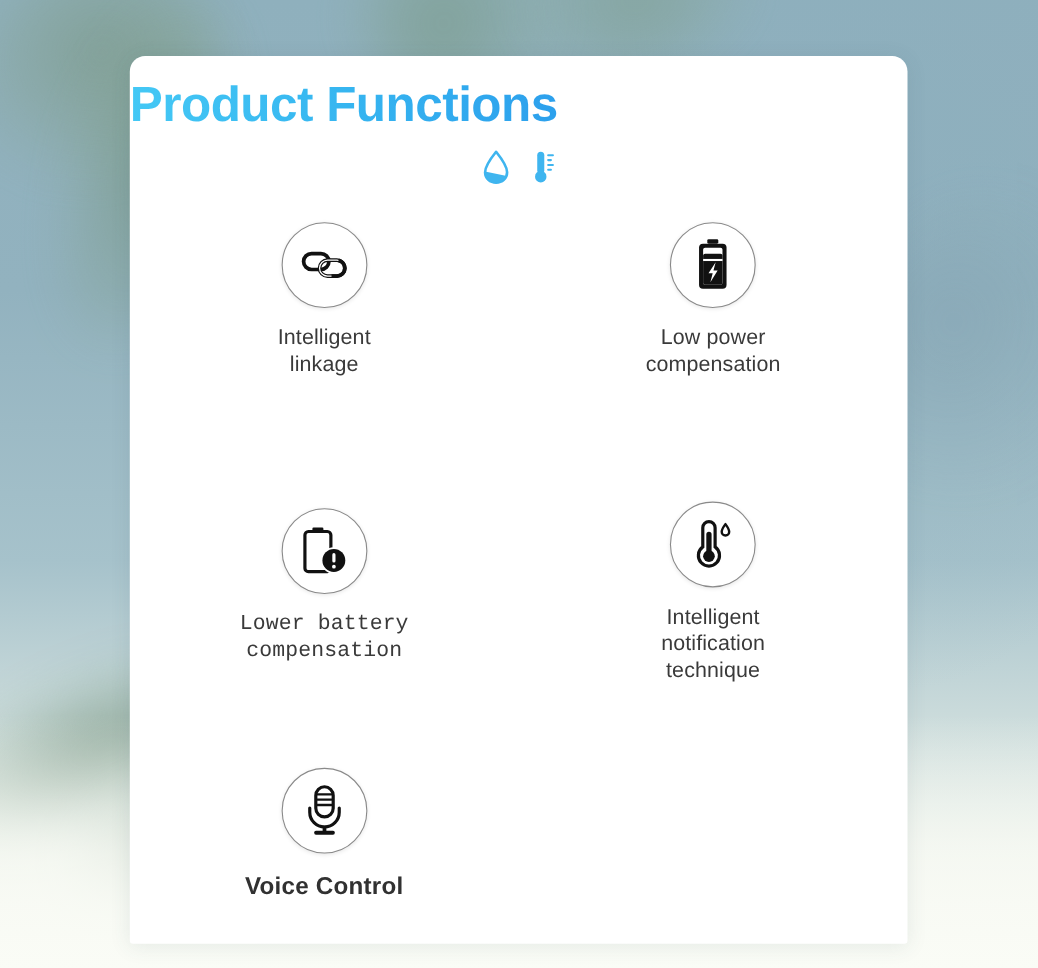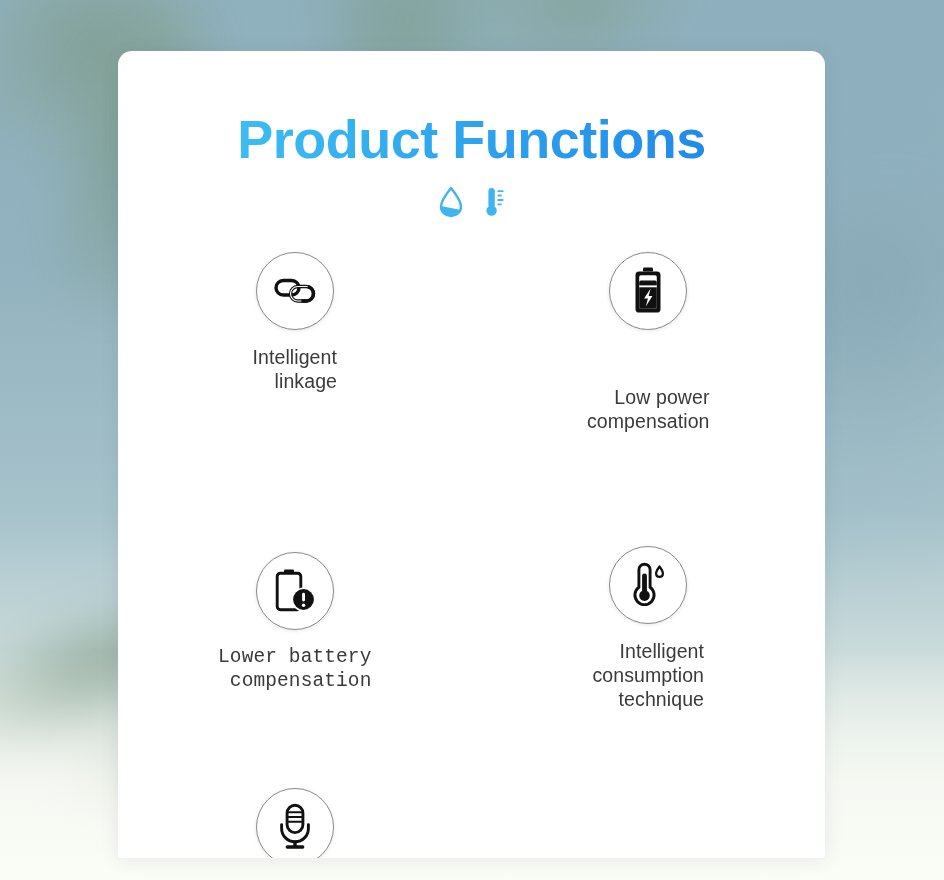--- a/index.html
+++ b/index.html
@@ -109,23 +109,23 @@
     height: 807px;
     background: #ffffff;
     border-radius: 14px 14px 3px 3px;
     box-shadow: 0 2px 18px rgba(60, 90, 100, 0.10);
     z-index: 2;
     overflow: hidden;
   }
 
   
   .title {
-    margin-top: 60px;
-    text-align: center;
-    font-size: 54px;
+    margin-top: 20px;
+    text-align: left;
+    font-size: 45px;
     font-weight: bold;
     letter-spacing: -0.5px;
     line-height: 1.05;
     background: linear-gradient(to right, #44c8f5 0%, #36b5f0 28%, #2a9cec 60%, #1b7ee6 100%);
     -webkit-background-clip: text;
     background-clip: text;
     -webkit-text-fill-color: transparent;
     color: #2a9cec;
   }
 
@@ -146,42 +146,42 @@
     grid-template-columns: 1fr 1fr;
     row-gap: 0;
   }
   .cell {
     display: flex;
     flex-direction: column;
     align-items: center;
   }
   
   .cell-1 { padding-top: 6px; }
-  .cell-2 { padding-top: 6px; gap: 40px; }
+  .cell-2 { padding-top: 6px; }
   .cell-3 { padding-top: 118px; font-family: Liberation Mono, monospace; }
   .cell-4 { padding-top: 112px; }
   .cell-5 { padding-top: 76px; }
   .cell-blank { }
 
   .icon-circle {
     width: 78px;
     height: 78px;
     border-radius: 50%;
     border: 1.6px solid #8a8a8a;
     background: #fff;
     display: flex;
     align-items: center;
     justify-content: center;
     box-shadow: 0 1px 4px rgba(0,0,0,0.10);
   }
   .icon-circle svg { display: block; }
 
   .cell-label {
     margin-top: 16px;
-    text-align: right;
+    text-align: center;
     font-size: 19.5px;
     line-height: 1.23;
     color: #3a3a3a;
     letter-spacing: 0.1px;
   }
   .cell-label.emphasis {
     font-size: 22px;
     font-weight: bold;
     color: #313131;
     letter-spacing: 0.2px;
@@ -290,37 +290,40 @@
       <div class="icon-circle">
         <svg width="42" height="50" viewBox="0 0 42 50" aria-hidden="true">
           <path d="M17.5 4.2 h0 a5.6 5.6 0 0 1 5.6 5.6 v17.4 a9.6 9.6 0 1 1 -11.2 0 v-17.4 a5.6 5.6 0 0 1 5.6 -5.6 z" fill="none" stroke="#111" stroke-width="2.9"></path>
           <rect x="15.1" y="13.5" width="4.8" height="20.5" rx="2.4" fill="#111"></rect>
           <circle cx="17.5" cy="35.6" r="5.3" fill="#111"></circle>
           <path d="M32.5 6.5 C32.5 6.5 29.1 11.1 29.1 13.4 C29.1 15.4 30.6 16.8 32.5 16.8 C34.4 16.8 35.9 15.4 35.9 13.4 C35.9 11.1 32.5 6.5 32.5 6.5 Z" fill="none" stroke="#111" stroke-width="2.2" stroke-linejoin="round"></path>
         </svg>
       </div>
       <div class="cell-label">
         <div>Intelligent</div>
-        <div>consumption</div>
+        <div>notification</div>
         <div>technique</div>
       </div>
     </div>
 
     <div class="cell cell-5">
       <div class="icon-circle">
         <svg width="44" height="50" viewBox="0 0 44 50" aria-hidden="true">
           <rect x="14.1" y="3.2" width="15.8" height="27.4" rx="7.9" fill="none" stroke="#111" stroke-width="2.9"></rect>
           <g stroke="#111" stroke-width="2.1" stroke-linecap="round">
             <line x1="15.6" y1="10.2" x2="28.4" y2="10.2"></line>
             <line x1="15.6" y1="15.0" x2="28.4" y2="15.0"></line>
             <line x1="15.6" y1="19.8" x2="28.4" y2="19.8"></line>
           </g>
           <path d="M8.6 22.6 v3.8 a13.4 13.4 0 0 0 26.8 0 v-3.8" fill="none" stroke="#111" stroke-width="2.9" stroke-linecap="round"></path>
           <rect x="20.3" y="38.6" width="3.4" height="5.4" fill="#111"></rect>
           <rect x="12.6" y="43.2" width="18.8" height="3.6" rx="1.7" fill="#111"></rect>
         </svg>
       </div>
+      <div class="cell-label emphasis">
+        <div>Voice Control</div>
+      </div>
     </div>
 
     <div class="cell cell-blank"></div>
 
   </div>
 </div>
 
 </body></html>

